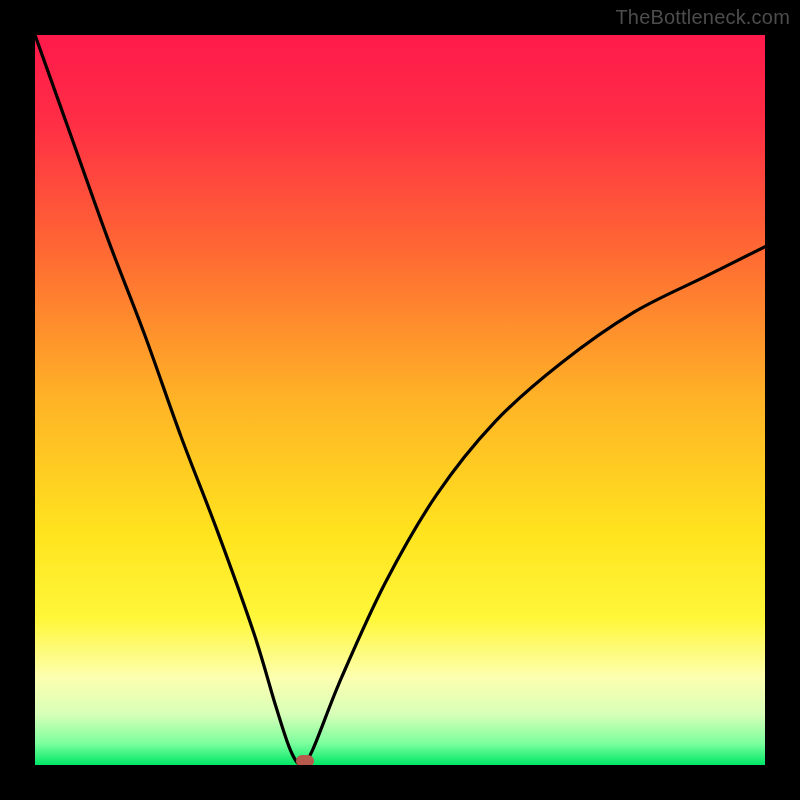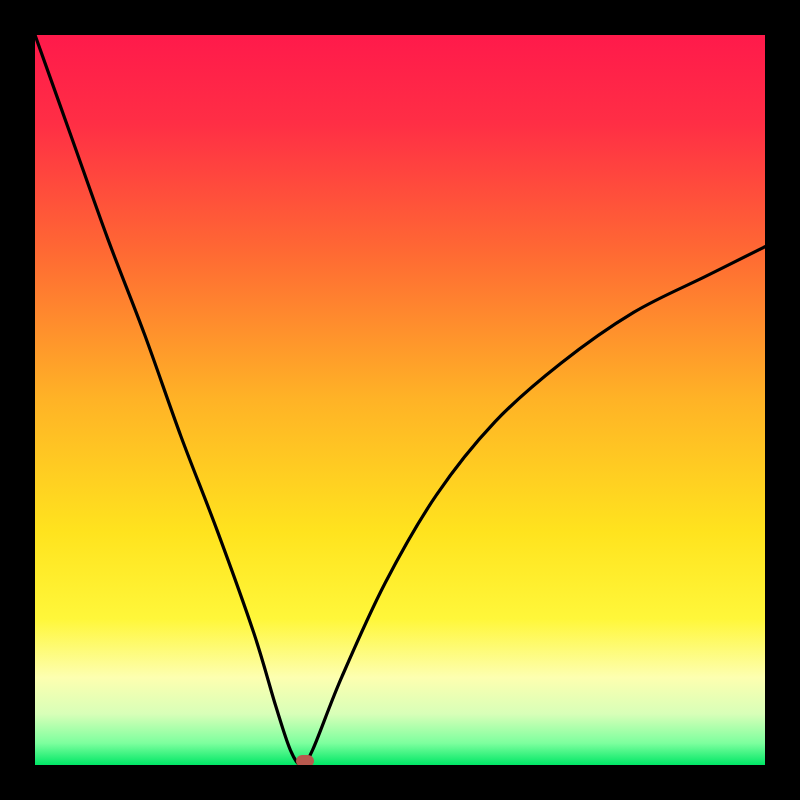--- a/index.html
+++ b/index.html
@@ -56,20 +56,21 @@
     height: 12px;
     border-radius: 6px;
     transform: translate(-50%, -50%);
   }
 </style>
 </head>
 <body>
 
 <div class="frame">
 
+  <div class="watermark">TheBottleneck.com</div>
 
   <div class="plot-area">
 
     <svg class="gradient" viewBox="0 0 730 730" preserveAspectRatio="none">
       <defs>
         <linearGradient id="bg-grad" x1="0" y1="0" x2="0" y2="1">
             <stop offset="0%" stop-color="#ff1a4b"></stop>
             <stop offset="12%" stop-color="#ff2e45"></stop>
             <stop offset="30%" stop-color="#ff6a33"></stop>
             <stop offset="50%" stop-color="#ffb326"></stop>

